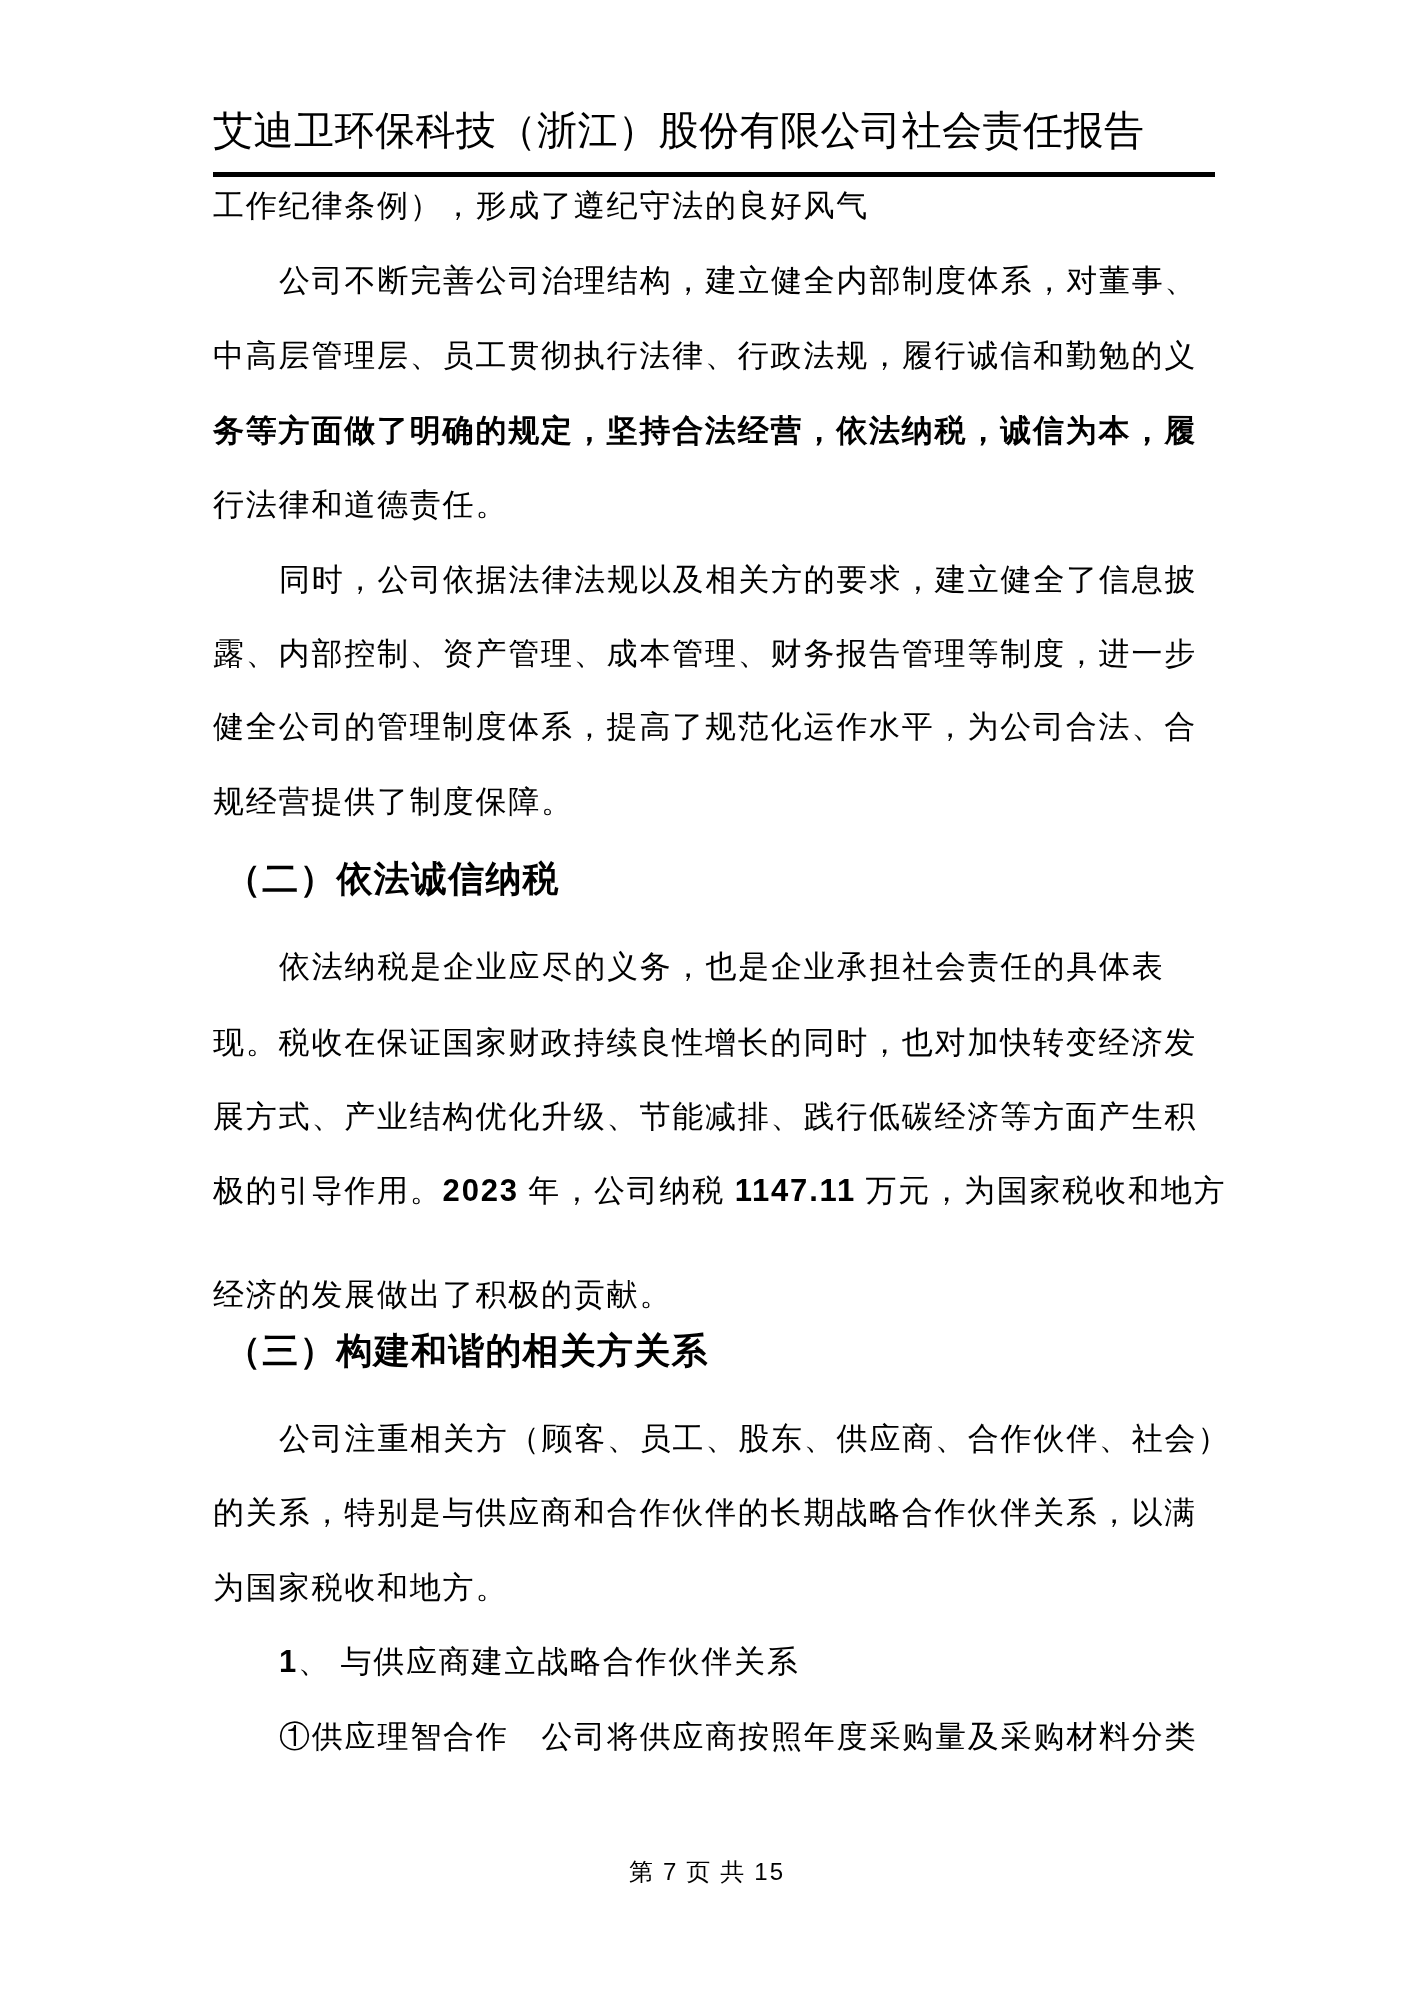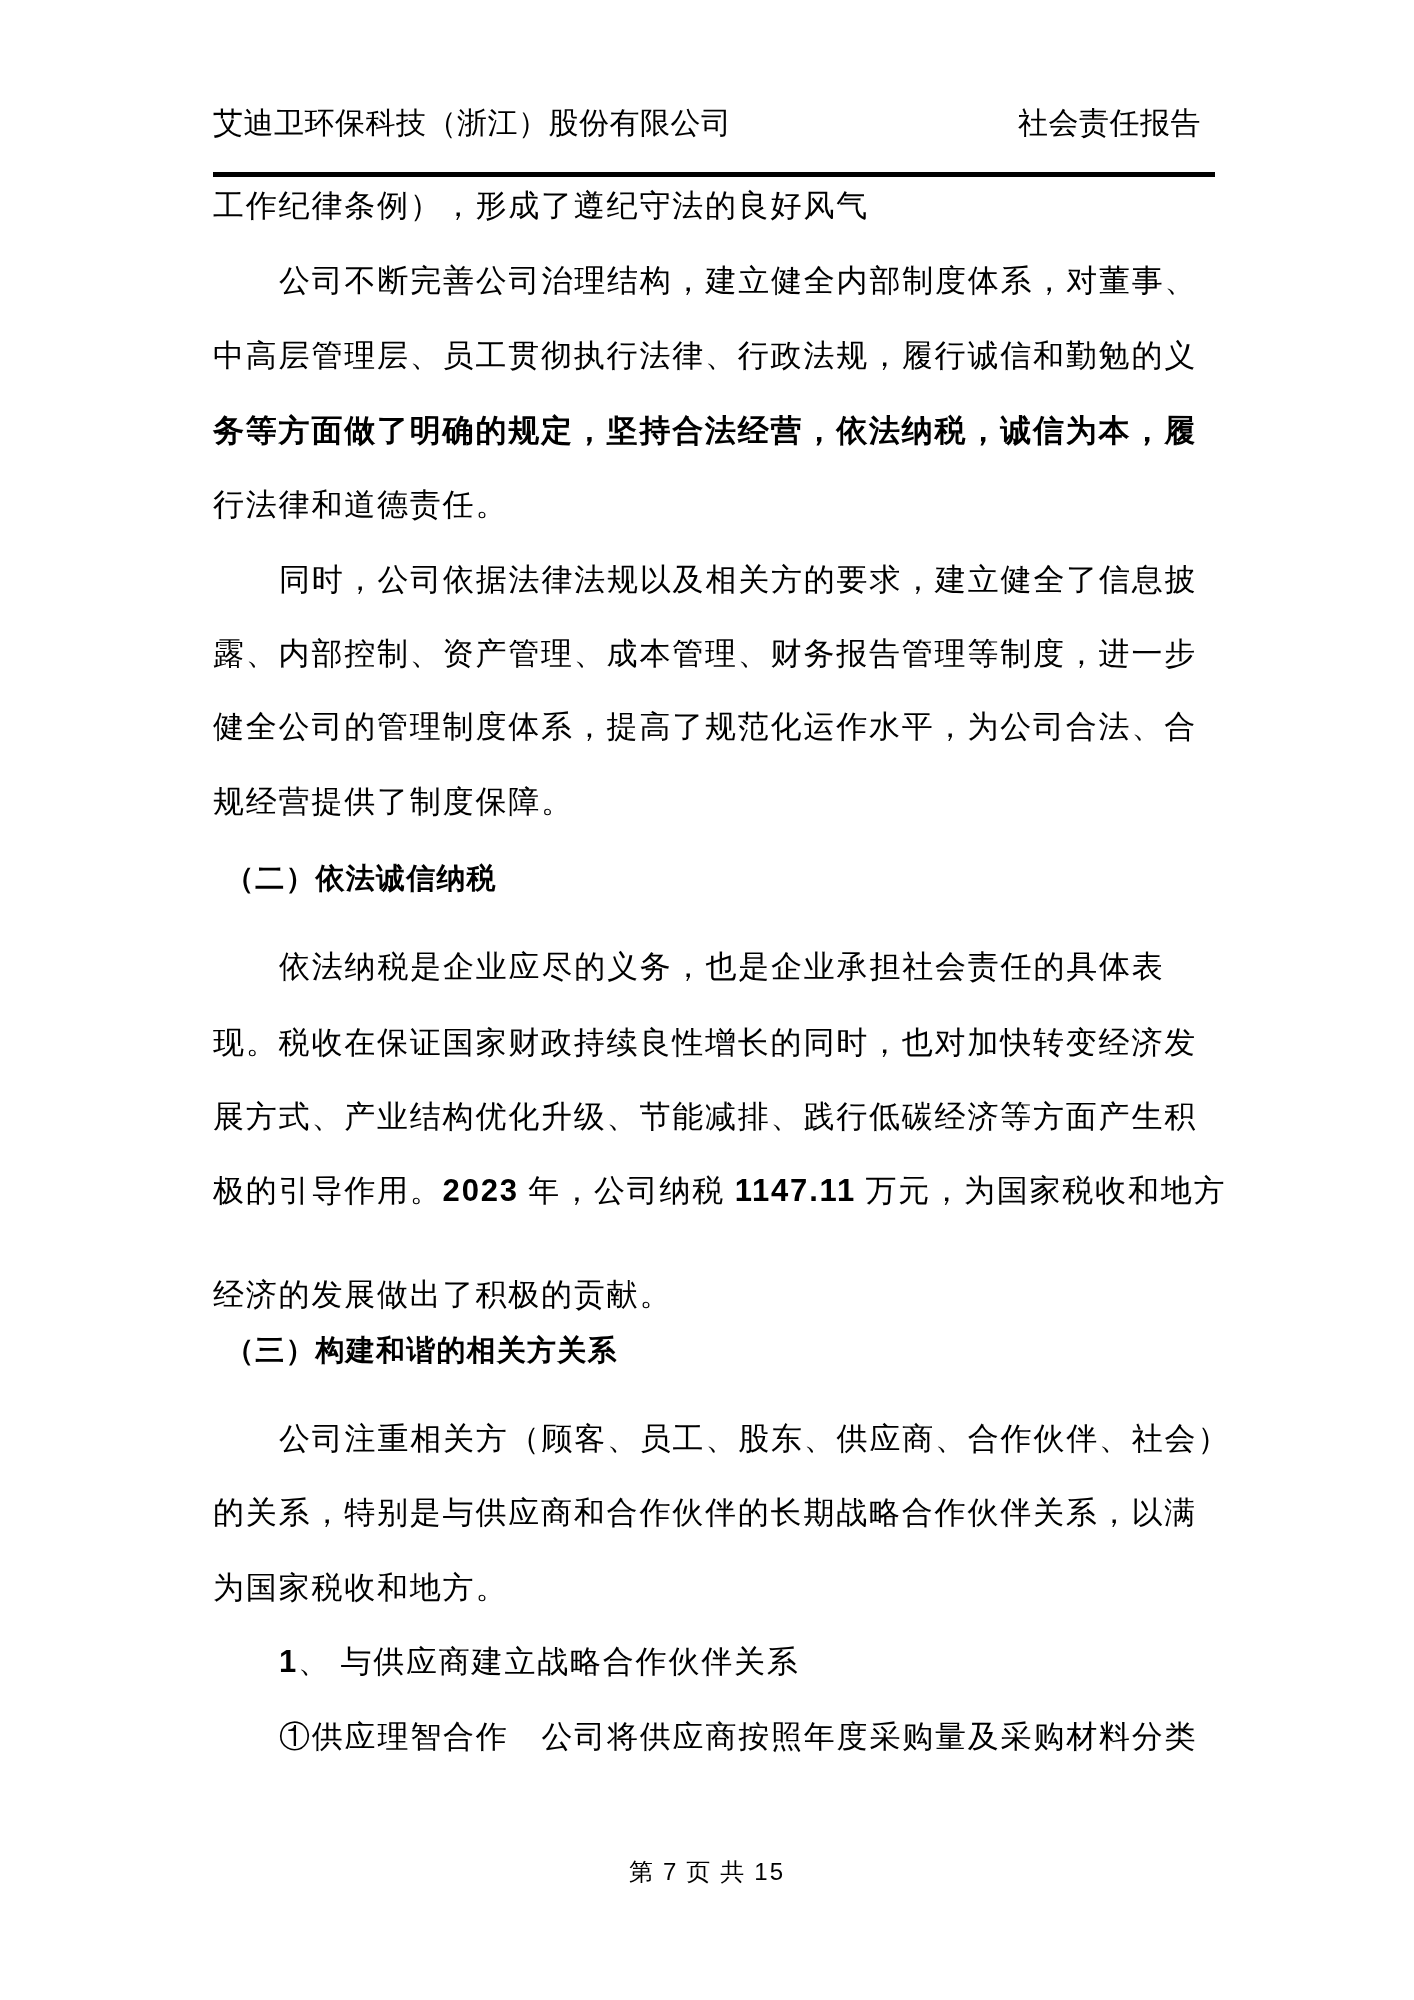--- a/index.html
+++ b/index.html
@@ -15,23 +15,22 @@
     color: #000000;
     font-family: "Liberation Serif", serif;
     overflow: hidden;
   }
   .header {
     position: absolute;
     top: 103px;
     left: 213px;
     width: 988px;
     display: flex;
-    justify-content: space-between;
     align-items: flex-end;
-    font-size: 30px;
+    font-size: 40px;
     letter-spacing: 0.5px;
     white-space: nowrap;
   }
   .header-rule {
     position: absolute;
     top: 172px;
     left: 213px;
     width: 1002px;
     height: 5px;
     background: #000000;
@@ -39,21 +38,21 @@
   .line {
     position: absolute;
     left: 213px;
     font-size: 31px;
     letter-spacing: 1.8px;
     line-height: 41px;
     white-space: nowrap;
   }
   .line.heading {
     font-weight: bold;
-    font-size: 29px;
+    font-size: 36px;
     letter-spacing: 1.2px;
     padding-left: 12px;
     font-family: "Liberation Sans", sans-serif;
   }
   .run.bold { font-weight: bold; }
   .run.num  { font-family: "Liberation Sans", sans-serif; }
   .footer {
     position: absolute;
     top: 1856px;
     left: 0;

